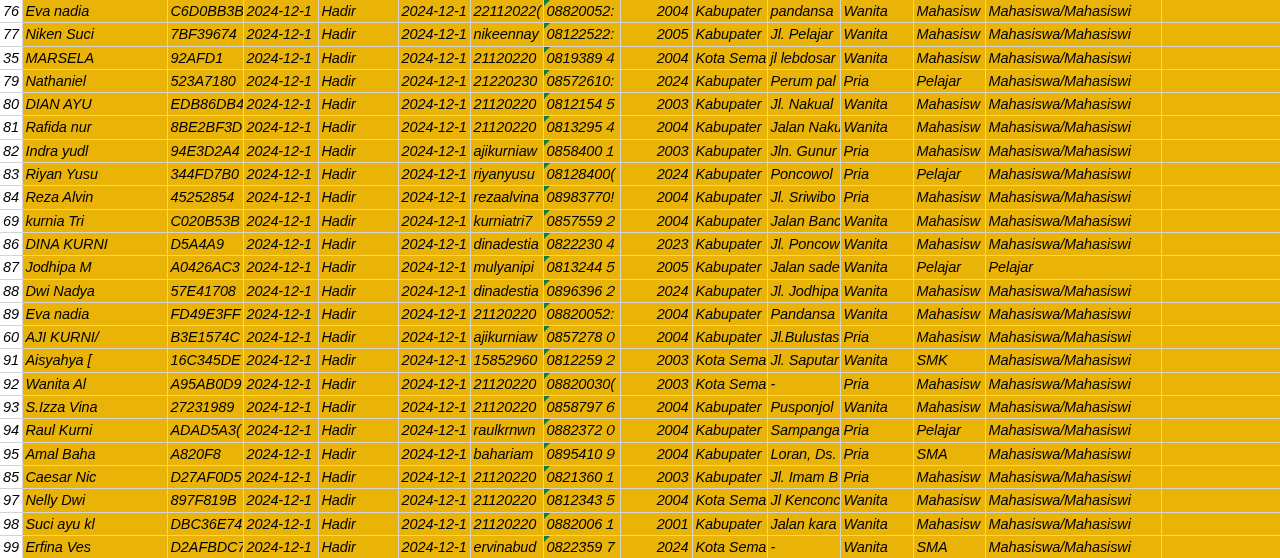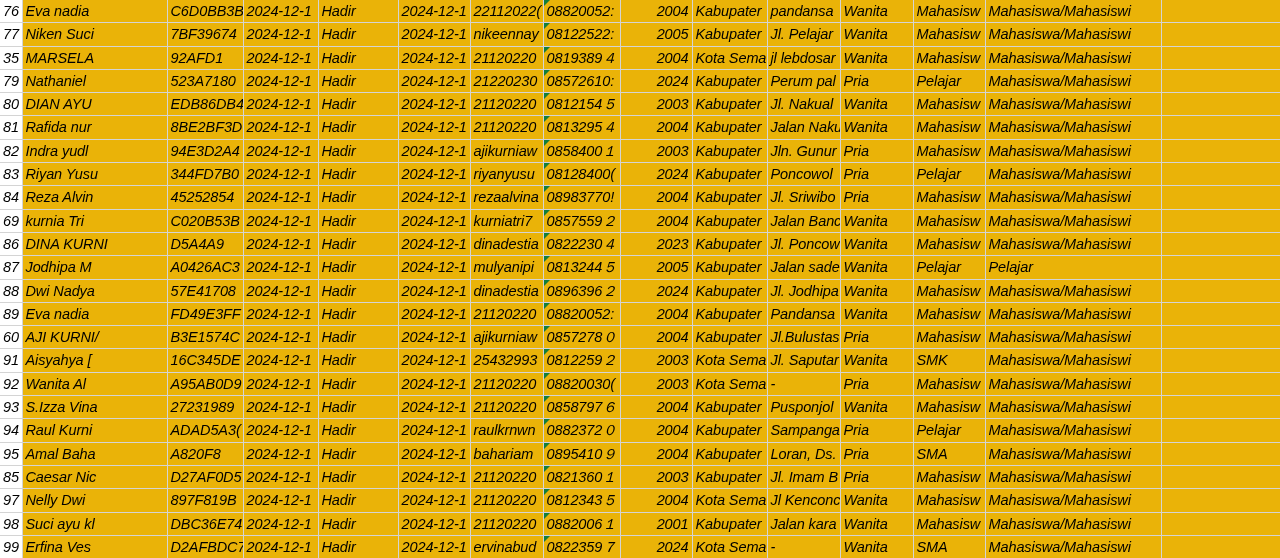--- a/index.html
+++ b/index.html
@@ -360,21 +360,21 @@
           <td class="txt">Mahasiswa/Mahasiswi</td>
           <td class="txt blank"></td>
         </tr>
         <tr>
           <td class="rowhdr">91</td>
           <td class="txt">Aisyahya [</td>
           <td class="txt">16C345DE</td>
           <td class="txt">2024-12-1</td>
           <td class="txt">Hadir</td>
           <td class="num">2024-12-1</td>
-          <td class="txt">25432993</td>
+          <td class="txt">15852960</td>
           <td class="txt"><span class="errflag"></span>0812259２</td>
           <td class="num">2003</td>
           <td class="txt">Kota Sema</td>
           <td class="txt">Jl. Saputar</td>
           <td class="txt">Wanita</td>
           <td class="txt">SMK</td>
           <td class="txt">Mahasiswa/Mahasiswi</td>
           <td class="txt blank"></td>
         </tr>
         <tr>

